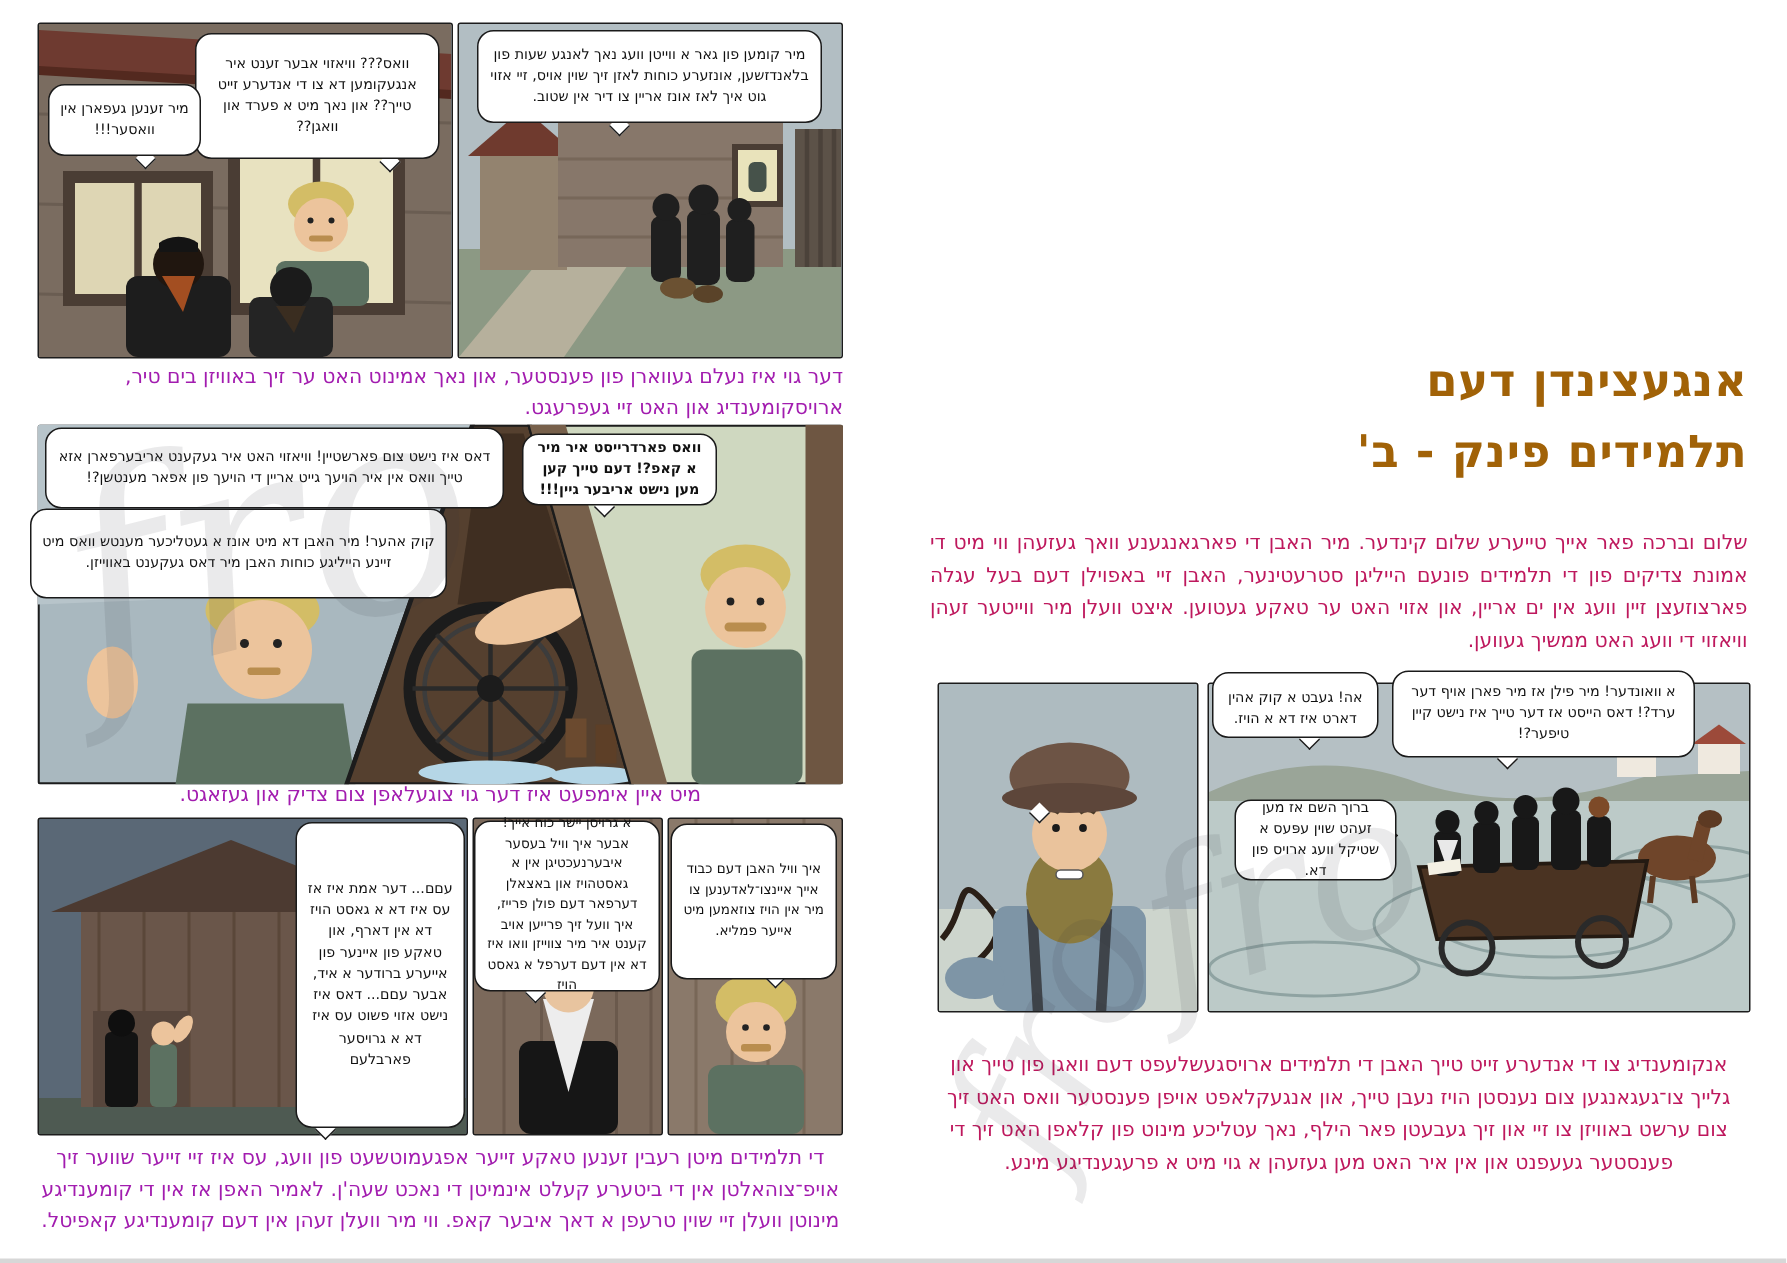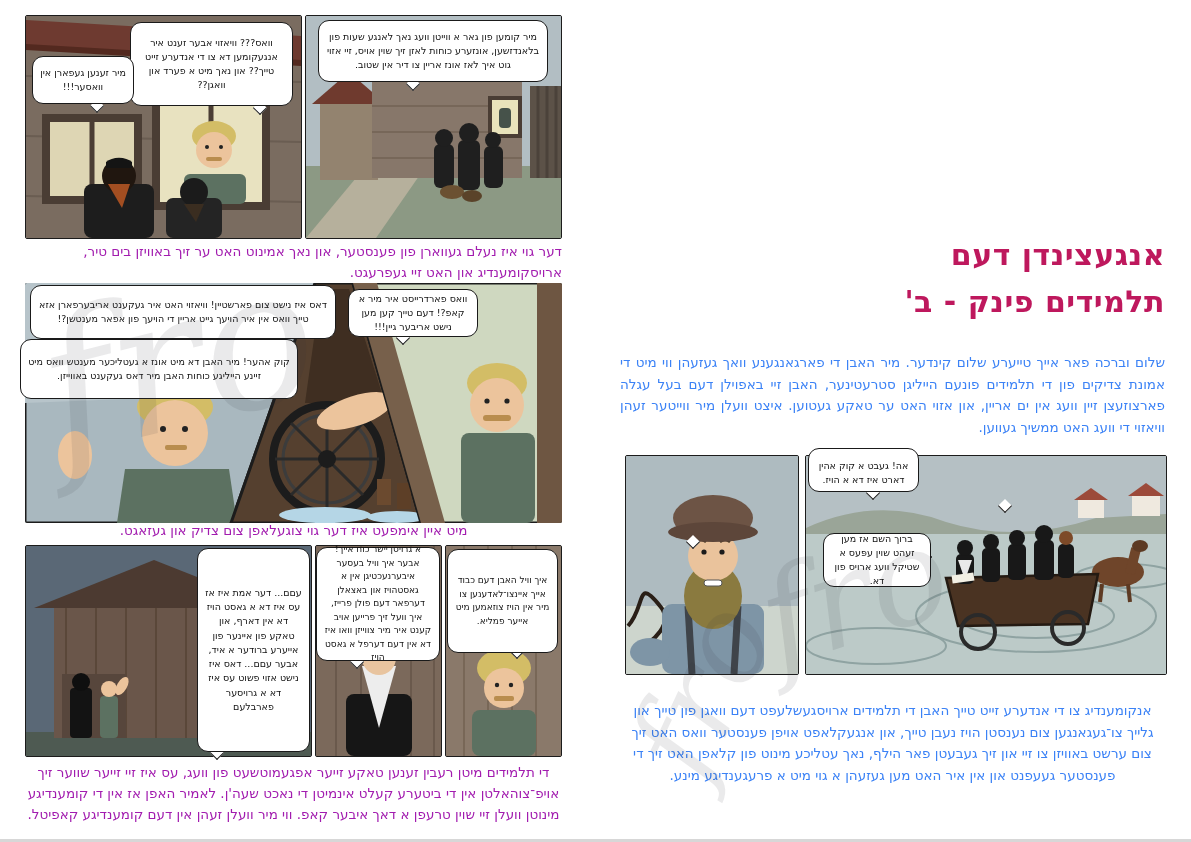--- a/index.html
+++ b/index.html
@@ -8,22 +8,22 @@
   .panel{position:absolute;border:1.6px solid #1c1c1c;background:#b3bfc4;overflow:hidden;border-radius:2px;}
   .panel svg{display:block;width:100%;height:100%;}
   .bubble{position:absolute;background:#fff;border:1.5px solid #1a1a1a;border-radius:11px;
           padding:4px 7px;direction:rtl;text-align:center;font-size:9.5px;line-height:1.5;
           display:flex;align-items:center;justify-content:center;z-index:5;box-sizing:border-box;
           font-family:"DejaVu Sans",sans-serif;}
   .tail{position:absolute;width:9px;height:9px;background:#fff;border-right:1.5px solid #1a1a1a;
         border-bottom:1.5px solid #1a1a1a;transform:rotate(45deg);z-index:4;}
   .caption{position:absolute;direction:rtl;font-size:13.5px;line-height:1.55;color:#a21caf;z-index:3;}
   .title{position:absolute;direction:rtl;text-align:right;font-weight:bold;font-size:30px;
-         line-height:1.55;color:#be185d;letter-spacing:.5px;}
-  .para{position:absolute;direction:rtl;font-size:13.5px;line-height:1.6;color:#3b82f6;}
+         line-height:1.55;color:#a16207;letter-spacing:.5px;}
+  .para{position:absolute;direction:rtl;font-size:13.5px;line-height:1.6;color:#be185d;}
   .just{text-align:justify;}
   .cent{text-align:center;}
   .watermark{position:absolute;font-family:"DejaVu Serif",serif;font-style:italic;
              color:rgba(50,50,55,0.10);z-index:8;pointer-events:none;user-select:none;}
   .edge{position:absolute;left:0;right:0;bottom:0;height:3px;background:#d7d7d7;}
 </style>
 </head>
 <body>
 
 <div id="stage">
@@ -158,21 +158,21 @@
       </g>
     </svg>
   </div>
   <div class="bubble" style="left:30px;top:285px;width:306px;height:54px;">
     <span>דאס איז נישט צום פארשטיין! וויאזוי האט איר געקענט אריבערפארן אזא טייך וואס אין איר הויעך גייט אריין די הויעך פון אפאר מענטשן?!</span>
   </div>
   <div class="bubble" style="left:20px;top:339px;width:278px;height:60px;">
     <span>קוק אהער! מיר האבן דא מיט אונז א געטליכער מענטש וואס מיט זיינע הייליגע כוחות האבן מיר דאס געקענט באווייזן.</span>
   </div>
   <i class="tail" style="left:230px;top:381px;"></i>
-  <div class="bubble" style="left:348px;top:289px;width:130px;height:48px;">
+  <div class="bubble" style="left:348px;top:289px;width:130px;height:48px;font-weight:bold;">
     <span>וואס פארדרייסט איר מיר א קאפ?! דעם טייך קען מען נישט אריבער גיין!!!</span>
   </div>
   <i class="tail" style="left:398px;top:333px;"></i>
 
   <div class="caption" style="left:25px;top:520px;width:537px;text-align:center;">מיט איין אימפעט איז דער גוי צוגעלאפן צום צדיק און געזאגט.</div>
 
   <div class="panel" style="left:25px;top:545px;width:285px;height:210px;background:#5a6876;">
     <svg viewBox="0 0 285 210" preserveAspectRatio="none">
       <rect x="0" y="0" width="285" height="210" fill="#5a6876"></rect>
       <rect x="0" y="186" width="285" height="24" fill="#4e5a52"></rect>
@@ -325,20 +325,23 @@
     </svg>
   </div>
 
   <i class="tail" style="left:688px;top:537px;"></i>
 
   <div class="bubble" style="left:808px;top:448px;width:111px;height:44px;align-items:flex-end;">
     <span>אה! געבט א קוק אהין דארט איז דא א הויז.</span>
   </div>
   <i class="tail" style="left:868px;top:488px;"></i>
 
+  <div class="bubble" style="left:928px;top:447px;width:202px;height:58px;">
+    <span>א וואונדער! מיר פילן אז מיר פארן אויף דער ערד?! דאס הייסט אז דער טייך איז נישט קיין טיפער?!</span>
+  </div>
   <i class="tail" style="left:1000px;top:501px;"></i>
 
   <div class="bubble" style="left:823px;top:533px;width:108px;height:54px;">
     <span>ברוך השם אז מען זעהט שוין עפּעס א שטיקל וועג ארויס פון דא.</span>
   </div>
   <i class="tail" style="left:920px;top:552px;transform:rotate(-45deg);"></i>
 
   <div class="para cent" style="left:620px;top:700px;width:545px;">אנקומענדיג צו די אנדערע זייט טייך האבן די תלמידים ארויסגעשלעפט דעם וואגן פון טייך און גלייך צו־געגאנגען צום נענסטן הויז נעבן טייך, און אנגעקלאפט אויפן פענסטער וואס האט זיך צום ערשט באוויזן צו זיי און זיך געבעטן פאר הילף, נאך עטליכע מינוט פון קלאפן האט זיך די פענסטער געעפנט און אין איר האט מען געזעהן א גוי מיט א פרעגענדיגע מינע.</div>
 
   <div class="watermark" style="left:40px;top:250px;font-size:190px;transform:rotate(-14deg);">fro</div>

